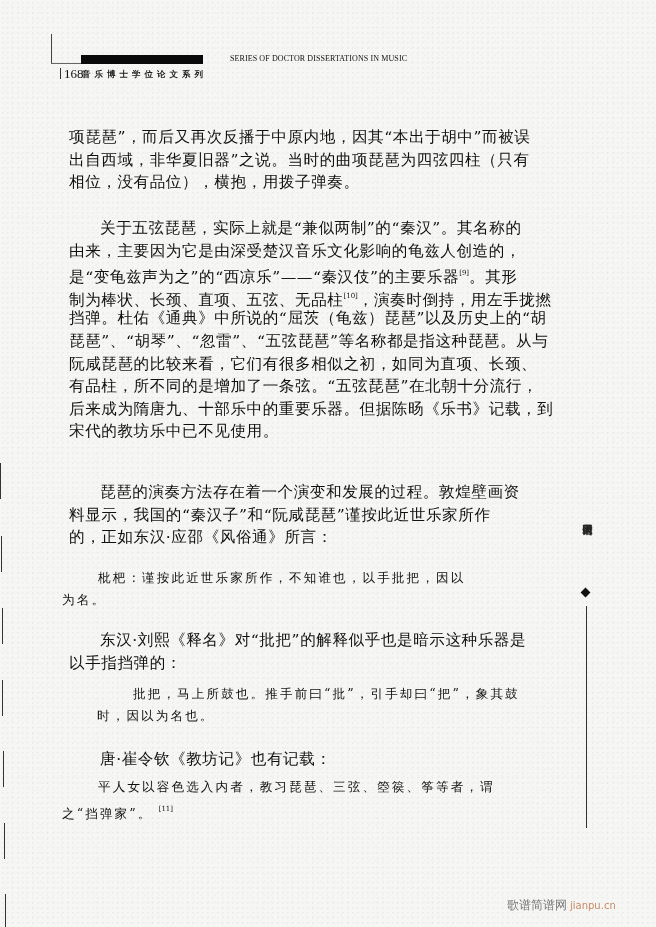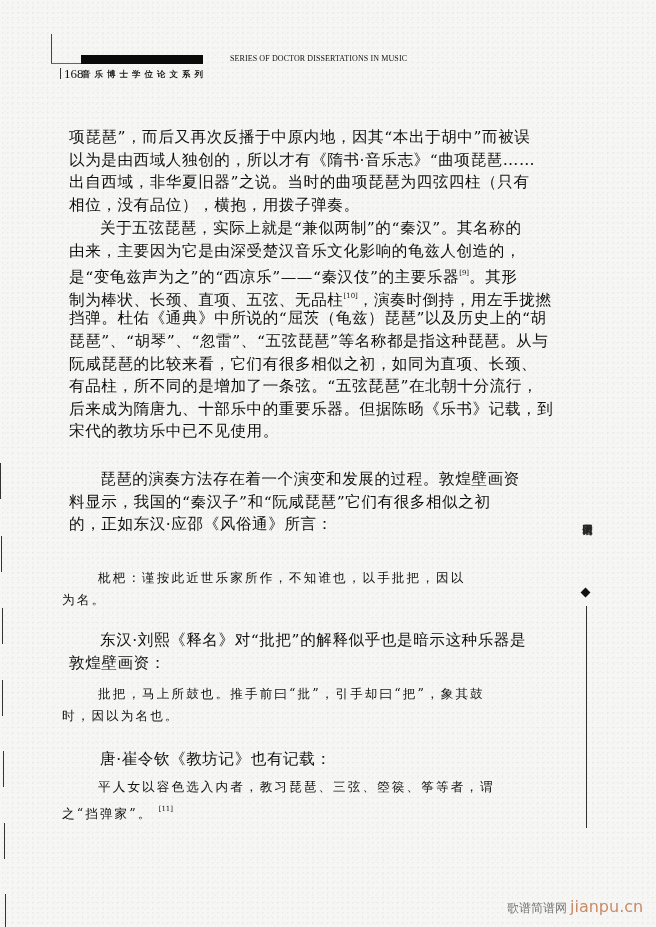--- a/index.html
+++ b/index.html
@@ -40,79 +40,78 @@
 
   
   .side-title { position: absolute; left: 580px; top: 516px; width: 14px;
     font-size: 10.5px; line-height: 13px; writing-mode: vertical-rl; color: #222; letter-spacing: 0; }
   .side-diamond { position: absolute; left: 582px; top: 589px; width: 7px; height: 7px; background: #111; transform: rotate(45deg); }
   .side-line { position: absolute; left: 586px; top: 606px; width: 1px; height: 222px; background: #333; }
 
   .edge-mark { position: absolute; width: 1px; background: #333; }
 
   .watermark { position: absolute; left: 507px; top: 897px; font-size: 12px; white-space: nowrap; color: #777; }
-  .watermark .wm-domain { color: #c98a66; font-family: "DejaVu Sans", sans-serif; font-size: 16px; margin-left: 3px; }
+  .watermark .wm-domain { color: #c98a66; font-family: "DejaVu Sans", sans-serif; font-size: 10px; margin-left: 3px; }
 </style>
 </head>
 <body>
 
 <div class="page-noise"></div>
 
 <div class="hdr-vline"></div>
 <div class="hdr-hline"></div>
 <div class="hdr-black-bar"></div>
 <div class="hdr-series">SERIES OF DOCTOR DISSERTATIONS IN MUSIC</div>
 <div class="hdr-pageno"><span class="tick"></span><span>168</span></div>
 <div class="hdr-cn">音乐博士学位论文系列</div>
 
 <div class="body-text" style="top:119px;">
   <p class="para">
     <span class="line">项琵琶”，而后又再次反播于中原内地，因其“本出于胡中”而被误</span>
-    <span class="line">以为是由西域人独创的，所以才有《隋书·音乐志》“曲项琵琶……</span>
     <span class="line">出自西域，非华夏旧器”之说。当时的曲项琵琶为四弦四柱（只有</span>
     <span class="line">相位，没有品位），横抱，用拨子弹奏。</span>
   </p>
 </div>
 
 <div class="body-text" style="top:210px;">
   <p class="para">
     <span class="line indent">关于五弦琵琶，实际上就是“兼似两制”的“秦汉”。其名称的</span>
     <span class="line">由来，主要因为它是由深受楚汉音乐文化影响的龟兹人创造的，</span>
     <span class="line"><span>是“变龟兹声为之”的“西凉乐”——“秦汉伎”的主要乐器</span><sup class="ref">[9]</sup><span>。其形</span></span>
     <span class="line"><span>制为棒状、长颈、直项、五弦、无品柱</span><sup class="ref">[10]</sup><span>，演奏时倒持，用左手拢撚</span></span>
     <span class="line">挡弹。杜佑《通典》中所说的“屈茨（龟兹）琵琶”以及历史上的“胡</span>
     <span class="line">琵琶”、“胡琴”、“忽雷”、“五弦琵琶”等名称都是指这种琵琶。从与</span>
     <span class="line">阮咸琵琶的比较来看，它们有很多相似之初，如同为直项、长颈、</span>
     <span class="line">有品柱，所不同的是增加了一条弦。“五弦琵琶”在北朝十分流行，</span>
     <span class="line">后来成为隋唐九、十部乐中的重要乐器。但据陈旸《乐书》记载，到</span>
     <span class="line">宋代的教坊乐中已不见使用。</span>
   </p>
 </div>
 
-<div class="body-text" style="top:461px;">
+<div class="body-text" style="top:474px;">
   <p class="para">
     <span class="line indent">琵琶的演奏方法存在着一个演变和发展的过程。敦煌壁画资</span>
-    <span class="line">料显示，我国的“秦汉子”和“阮咸琵琶”它们有很多相似之初</span>
+    <span class="line">料显示，我国的“秦汉子”和“阮咸琵琶”谨按此近世乐家所作</span>
     <span class="line">的，正如东汉·应邵《风俗通》所言：</span>
   </p>
 </div>
 
 <div class="body-text" style="top:567px;">
   <div class="quote" style="padding-left:36px;">枇杷：谨按此近世乐家所作，不知谁也，以手批把，因以</div>
   <div class="quote">为名。</div>
 </div>
 
 <div class="body-text" style="top:622px;">
   <p class="para">
     <span class="line indent">东汉·刘熙《释名》对“批把”的解释似乎也是暗示这种乐器是</span>
-    <span class="line">敦煌壁画资：</span>
+    <span class="line">以手指挡弹的：</span>
   </p>
 </div>
 
-<div class="body-text" style="top:683px;">
+<div class="body-text" style="top:683px;margin-left:35px;">
   <div class="quote" style="padding-left:36px;">批把，马上所鼓也。推手前曰“批”，引手却曰“把”，象其鼓</div>
   <div class="quote">时，因以为名也。</div>
 </div>
 
 <div class="body-text" style="top:741px;">
   <p class="para">
     <span class="line indent">唐·崔令钦《教坊记》也有记载：</span>
   </p>
 </div>
 

